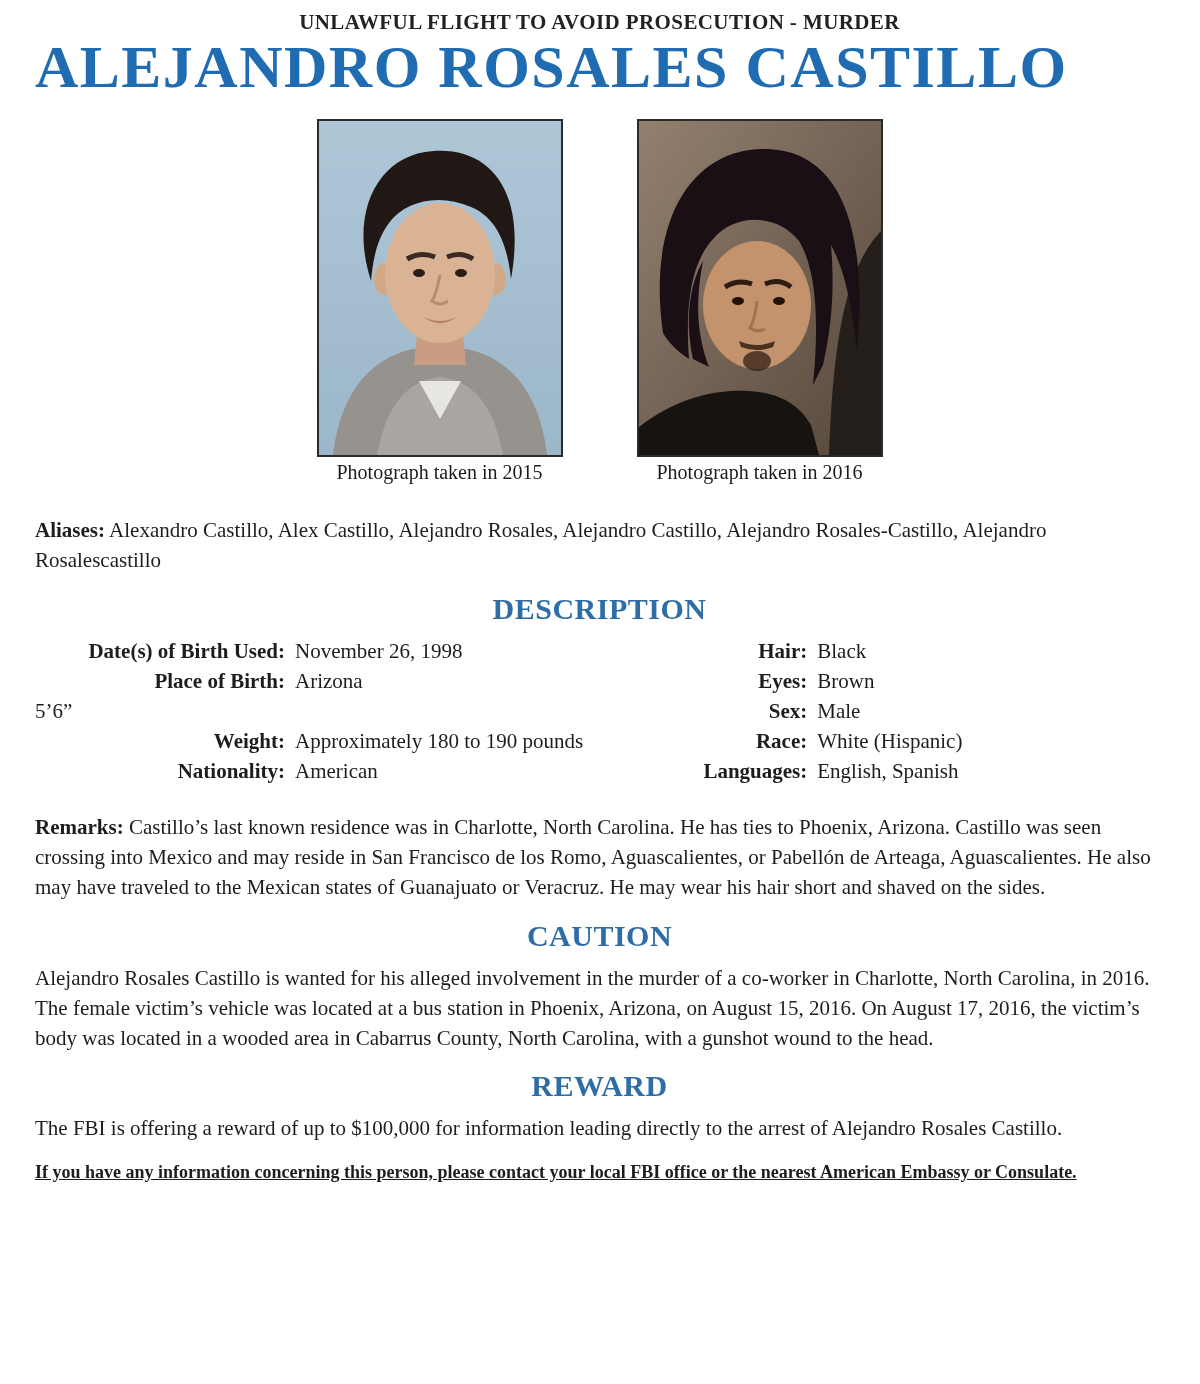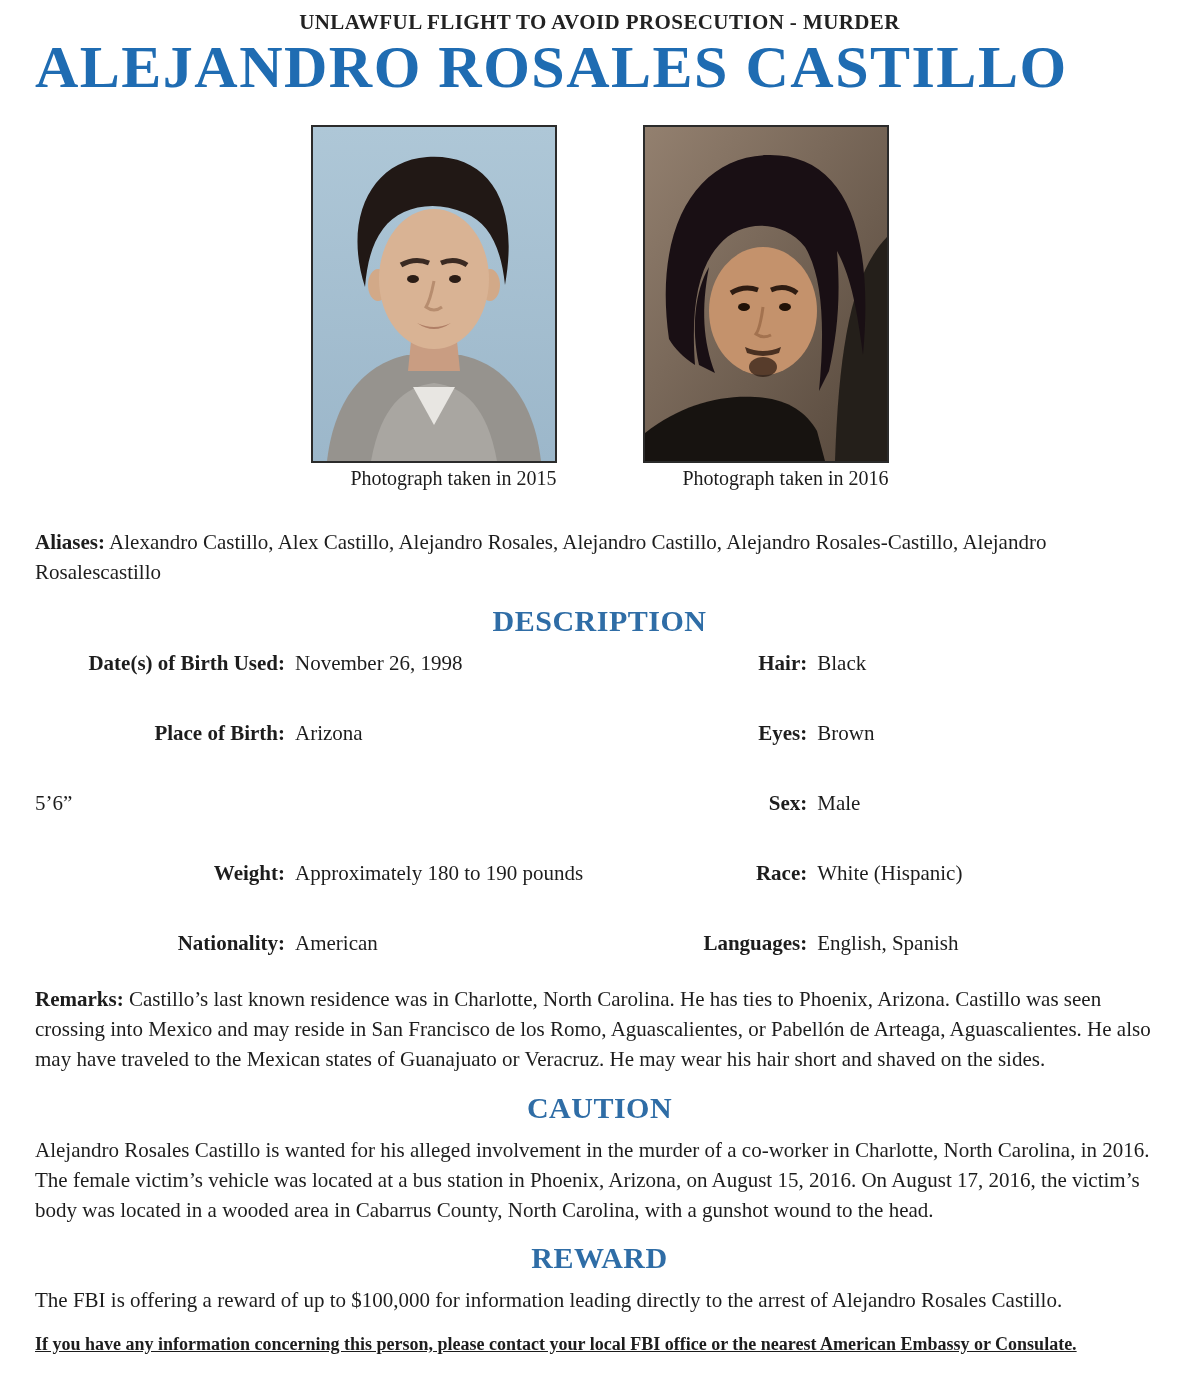--- a/index.html
+++ b/index.html
@@ -11,33 +11,33 @@
   .page{box-sizing:border-box;width:1200px;padding:10px 36px 0 35px;}
   .kicker{
     text-align:center;font-weight:bold;font-size:21px;letter-spacing:.4px;
     color:#222;
   }
   .title{
     margin:2px 0 0 0;font-weight:bold;font-size:60px;
     letter-spacing:1.5px;line-height:1.02;color:var(--title-blue,#1f6cb2);
   }
   .photos{display:flex;justify-content:center;gap:62px;margin-top:15px;}
-  .photo-block{margin:12px;text-align:right;}
+  .photo-block{margin:6px;text-align:center;}
   .photo{
     width:242px;border:2px solid #2b2b2b;line-height:0;background:#888;
   }
   .photo svg{display:block;}
   .caption{font-size:20px;margin-top:4px;color:#1c1c1c;}
   .aliases{margin:26px 0 12px 0;font-size:21px;line-height:1.42;}
   .section{
     margin:16px 0 10px 0;text-align:center;font-weight:bold;font-size:30px;
     letter-spacing:.5px;color:var(--heading-blue,#2f6da6);
   }
   .desc-wrap{display:flex;margin-top:4px;}
-  .desc-col{display:flex;flex-direction:column;gap:40px;}
+  .desc-col{display:flex;flex-direction:column;}
   .desc-col.left{width:56%;}
   .desc-col.right{width:44%;}
   .desc-row{display:flex;line-height:30px;font-size:21px;}
   .desc-label{font-weight:bold;text-align:right;white-space:nowrap;padding-right:10px;}
   .desc-col.left .desc-label{width:250px;}
   .desc-col.right .desc-label{width:140px;}
   .desc-value{white-space:nowrap;}
   .body-text{margin:26px 0 0 0;font-size:21px;line-height:1.44;}
   .body-text.tight{margin-top:8px;}
   .warning{

